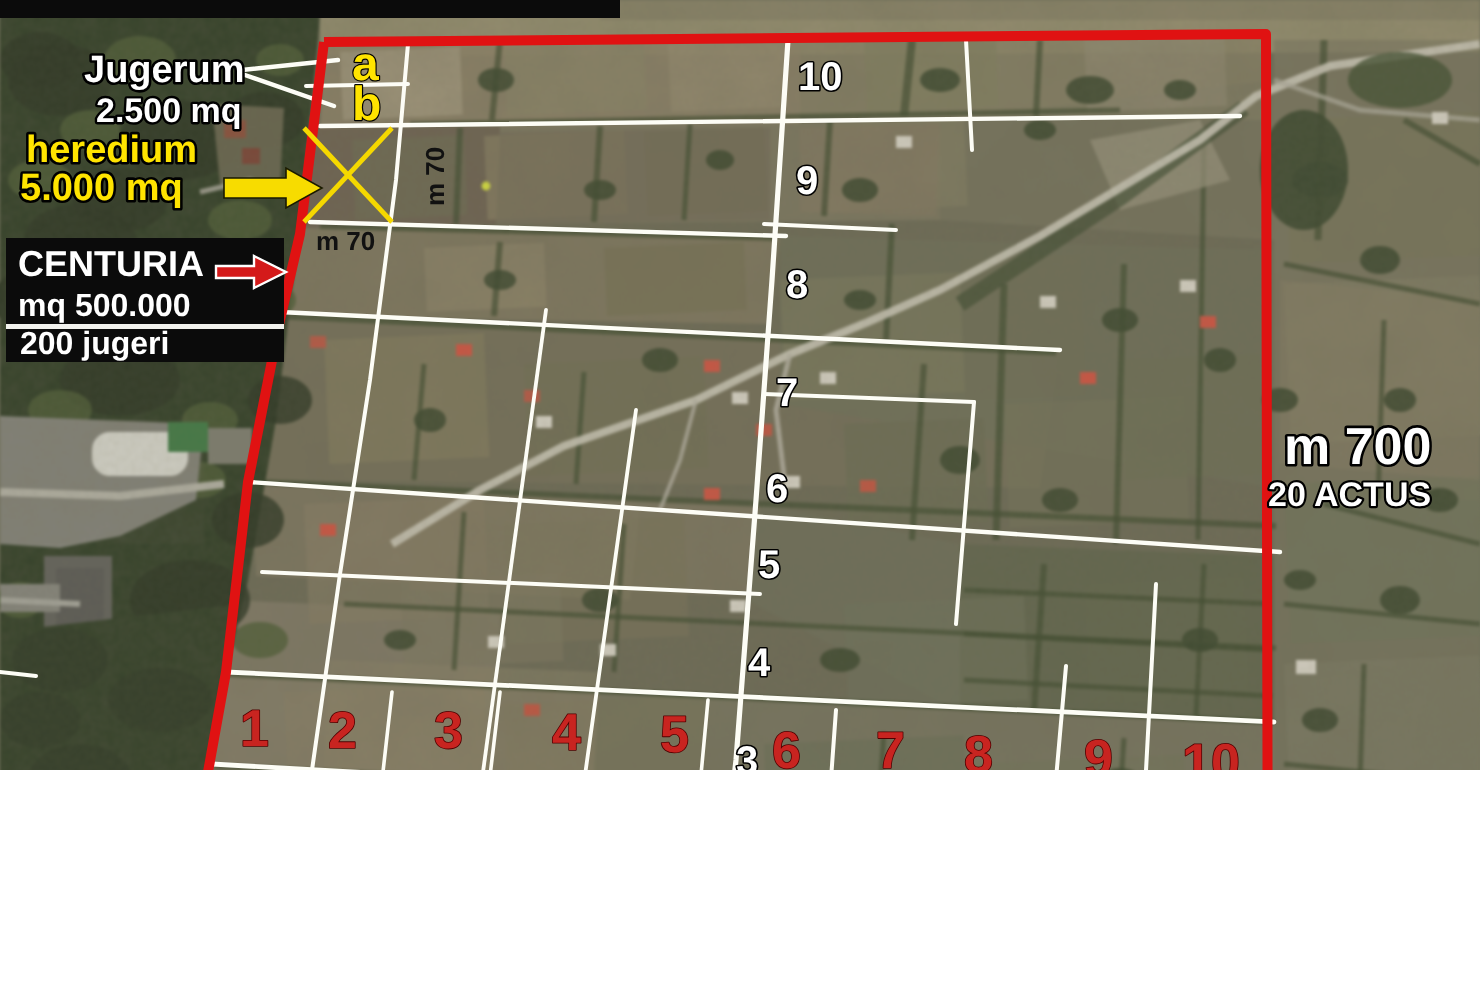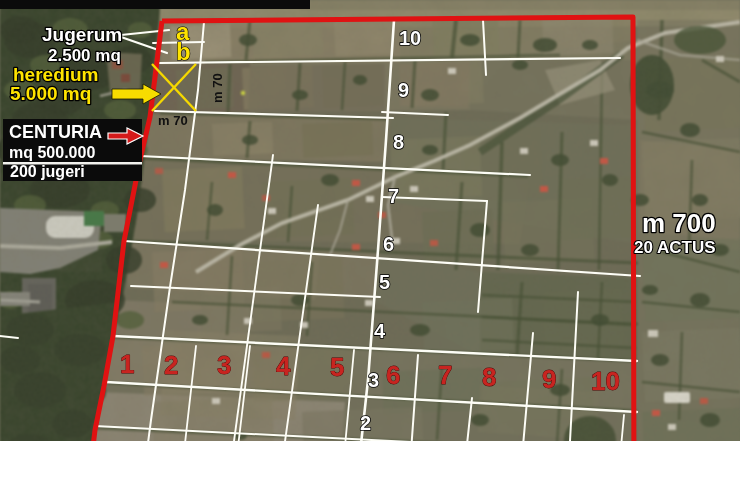--- a/index.html
+++ b/index.html
@@ -1,16 +1,16 @@
 <!DOCTYPE html>
 <html><head>
 <meta charset="utf-8">
 <style>
   html,body{margin:0;padding:0;}
-  #stage{position:relative;width:740px;height:441px;overflow:hidden;
+  #stage{position:relative;width:740px;height:385px;overflow:hidden;
          font-family:"Liberation Sans", sans-serif;background:#6f6f5a;}
   svg{display:block;font-family:"Liberation Sans", sans-serif;}
 </style>
 </head>
 <body>
 <div id="stage">
 <svg width="740" height="500" viewBox="0 0 740 500" xmlns="http://www.w3.org/2000/svg">
 <defs>
   <filter id="grain" x="0" y="0" width="740" height="500" filterUnits="userSpaceOnUse" primitiveUnits="userSpaceOnUse" color-interpolation-filters="sRGB">
     <feTurbulence type="fractalNoise" baseFrequency="0.35" numOctaves="2" seed="7"></feTurbulence>

